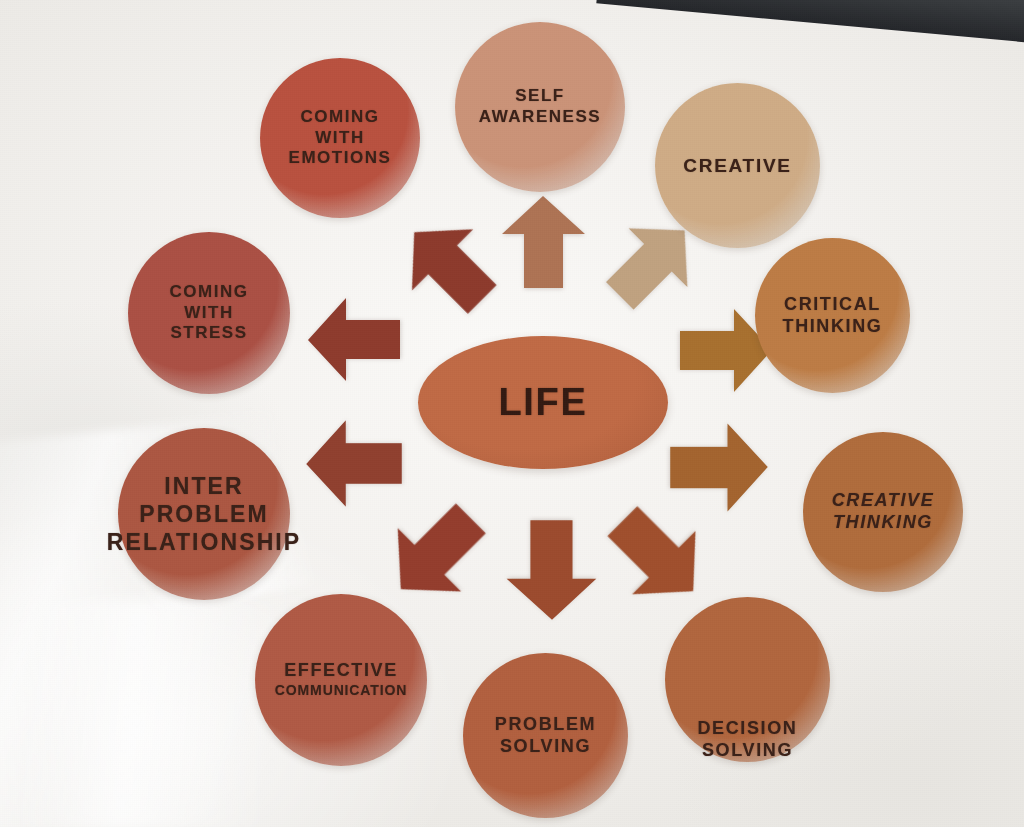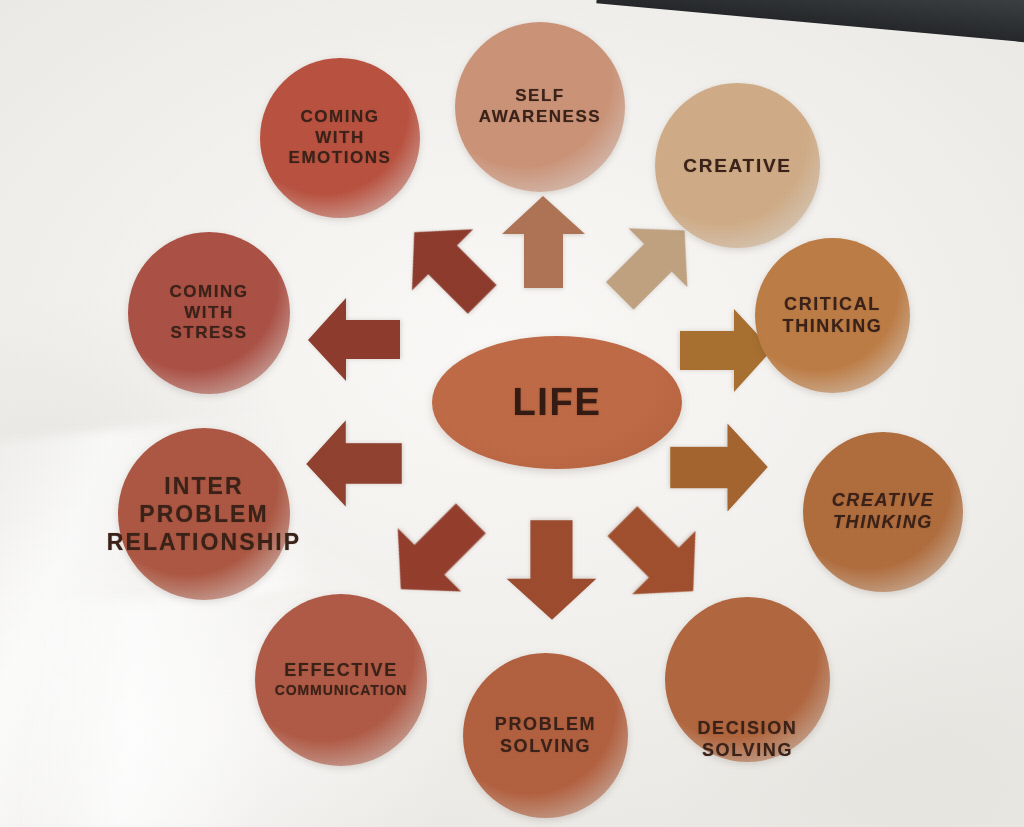--- a/index.html
+++ b/index.html
@@ -218,20 +218,20 @@
         <div class="label" style="font-size: 18px; color: rgb(58, 33, 24);"><span>EFFECTIVE</span><span class="small">COMMUNICATION</span></div>
       </div>
       <div class="node" style="left: 118px; top: 428px; width: 172px; height: 172px; background: radial-gradient(circle at 40% 33%, rgb(172, 87, 66) 0%, rgb(172, 87, 66) 58%, rgba(0, 0, 0, 0.11) 100%);">
         <div class="label" style="font-size: 23px; color: rgb(58, 33, 24);"><span>INTER</span><br><span>PROBLEM</span><br><span>RELATIONSHIP</span></div>
       </div>
       <div class="node" style="left: 128px; top: 232px; width: 162px; height: 162px; background: radial-gradient(circle at 40% 33%, rgb(171, 80, 68) 0%, rgb(171, 80, 68) 58%, rgba(0, 0, 0, 0.11) 100%);">
         <div class="label" style="font-size: 17px; color: rgb(58, 33, 24);"><span>COMING</span><br><span>WITH</span><br><span>STRESS</span></div>
       </div>
     </div>
 
-  <div id="center-node" style="left: 432px; top: 336px; width: 250px; height: 133px; background: radial-gradient(at 42% 36%, rgb(192, 106, 69) 0%, rgb(192, 106, 69) 55%, rgb(176, 95, 61) 100%);">
+  <div id="center-node" style="left: 418px; top: 336px; width: 250px; height: 133px; background: radial-gradient(at 42% 36%, rgb(192, 106, 69) 0%, rgb(192, 106, 69) 55%, rgb(176, 95, 61) 100%);">
     <div class="label" style="color: rgb(51, 26, 18);">
       <span>LIFE</span><br>
     </div>
   </div>
 
   <div class="grain"></div>
 </div>
 
 </body></html>

